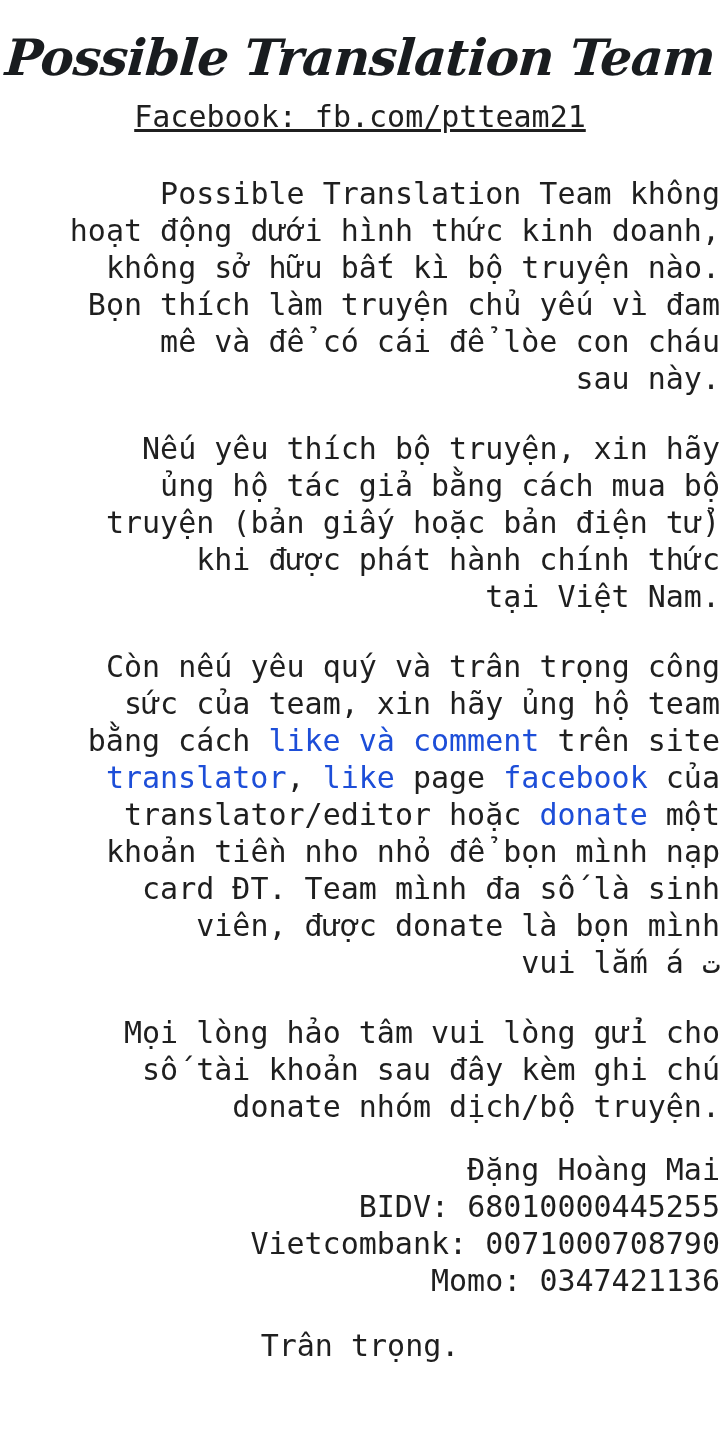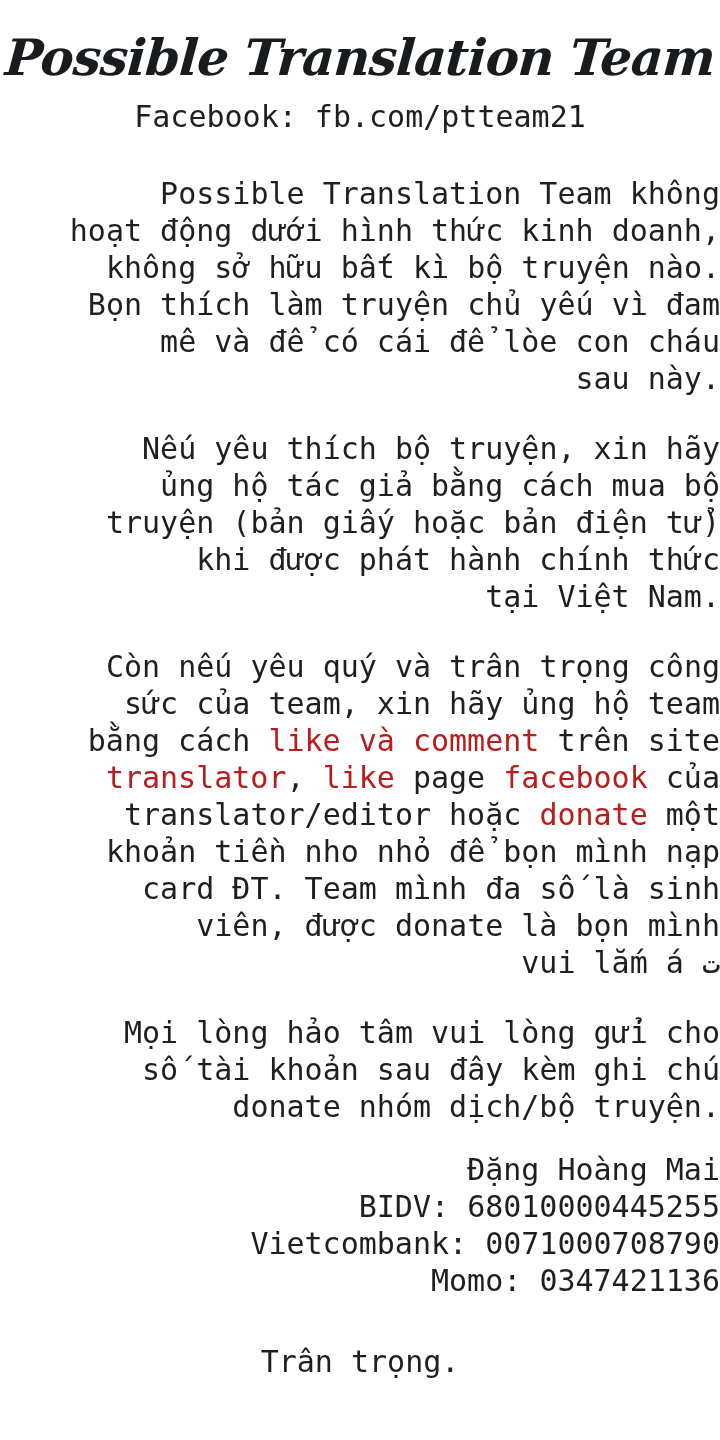--- a/index.html
+++ b/index.html
@@ -25,26 +25,27 @@
     font-size: 50px;
     line-height: 72px;
     letter-spacing: -1px;
     white-space: nowrap;
     color: #191c1f;
     transform: skewX(-4deg);
   }
   .fb-line {
     margin-top: 4px;
     margin-bottom: 40px;
+    text-decoration: underline;
   }
   .para { margin-bottom: 33px; text-align: right; }
   .para-donation-note { margin-bottom: 26px; }
-  .para-account { margin-bottom: 44px; }
+  .para-account { margin-bottom: 28px; }
   .line { white-space: pre; }
-  .red { color: #b91c1c; }
+  .red { color: #1d4ed8; }
 </style>
 </head>
 <body>
 
 <div class="page">
 
   <header>
     <div class="logo">Possible Translation Team</div>
     <div class="fb-line line">Facebook: fb.com/ptteam21</div>
   </header>

